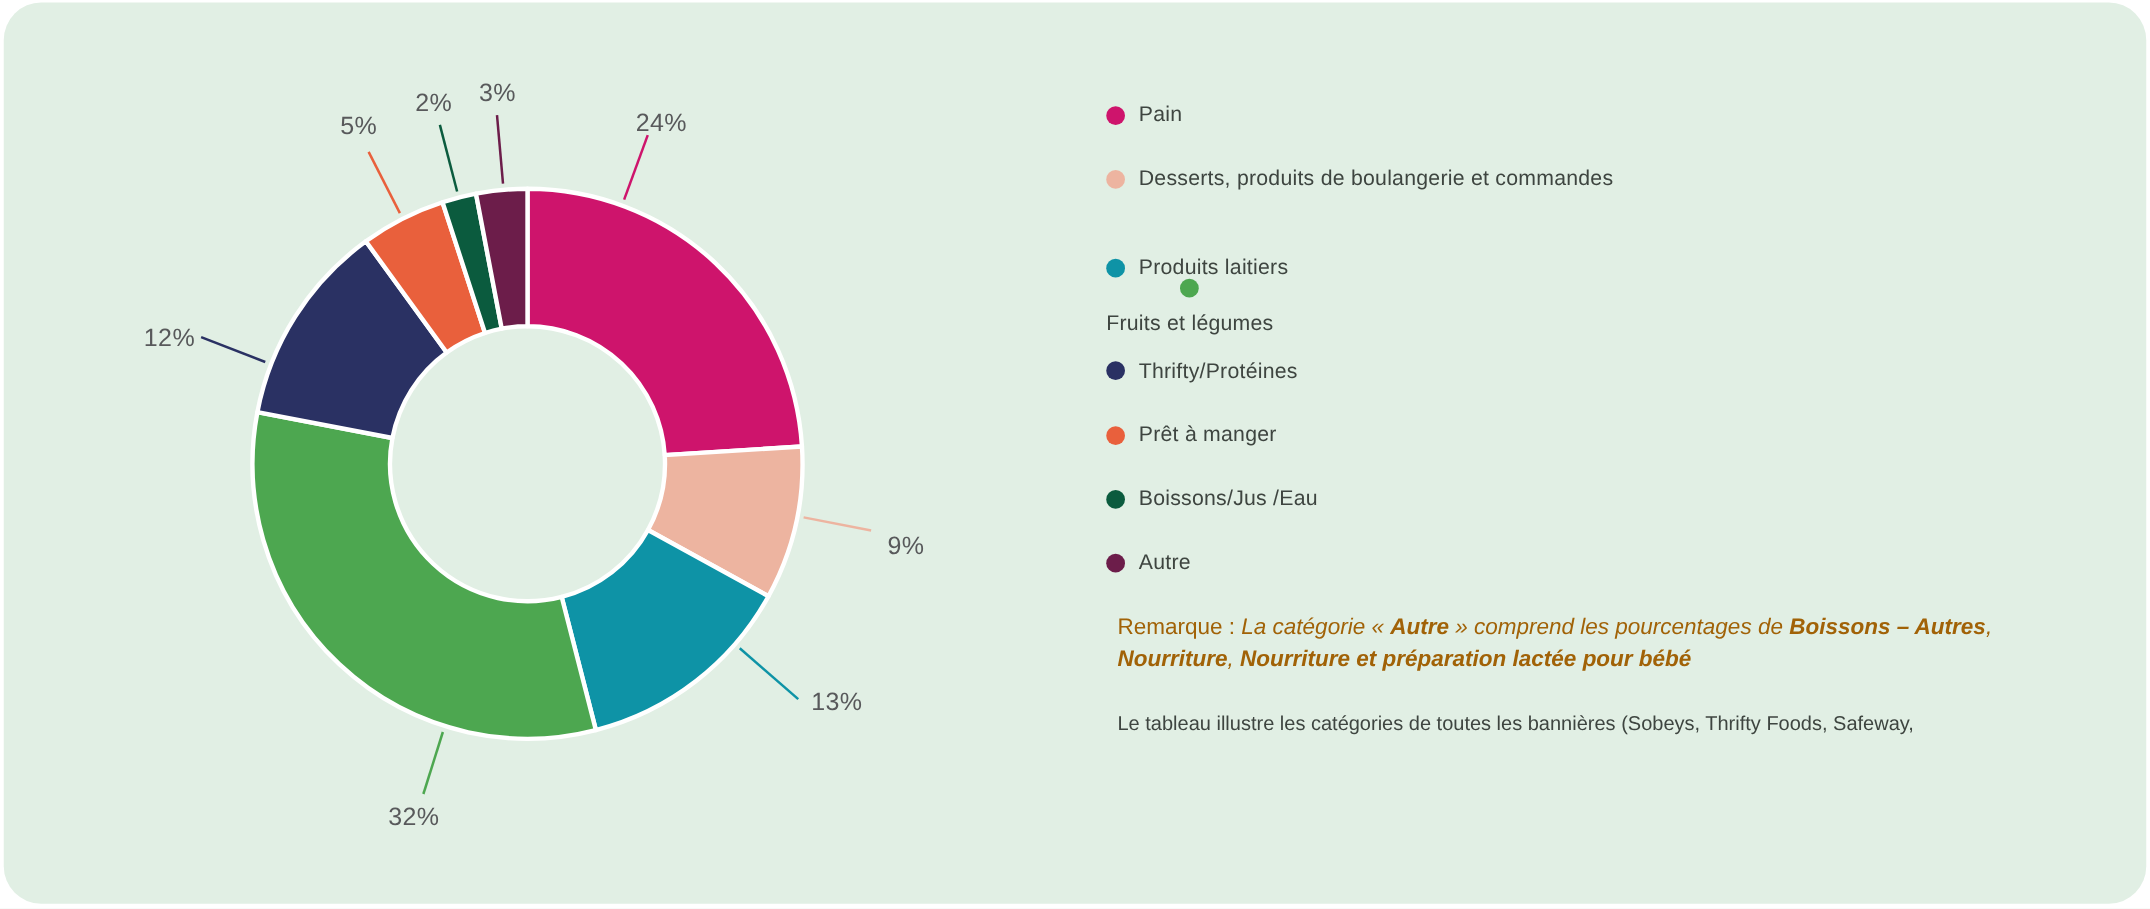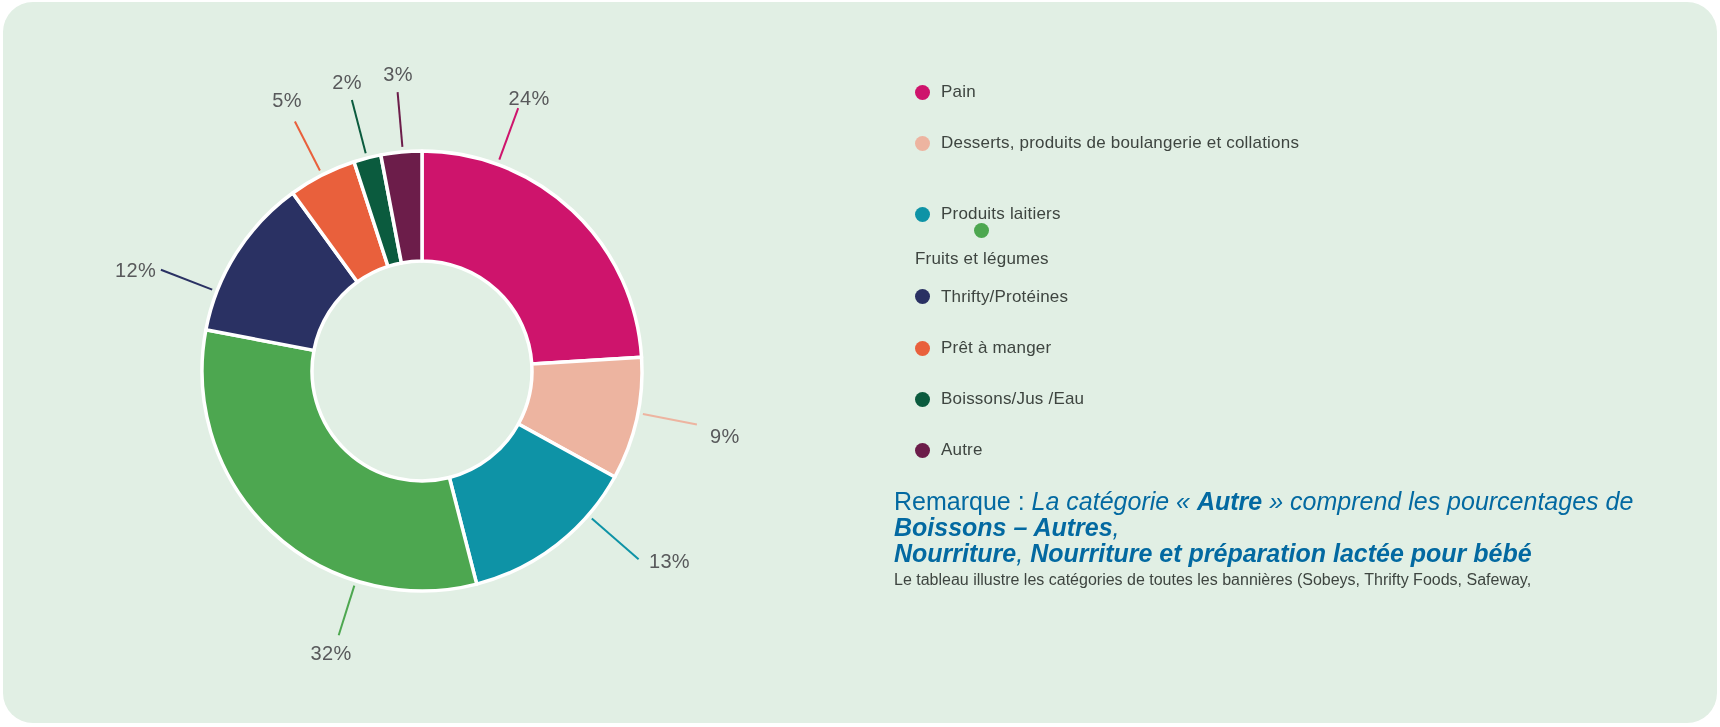--- a/index.html
+++ b/index.html
@@ -9,30 +9,30 @@
   }
   .card{
     position:absolute;left:3px;top:2px;width:1714px;height:721px;
     background:#E1EFE4;border-radius:30px;
   }
   #donut-svg{position:absolute;left:0;top:0;}
   .pct-label{
     font-size:20px;fill:#58595B;letter-spacing:0.3px;
     font-family:"Liberation Sans", sans-serif;
   }
-  .legend{position:absolute;left:915px;top:0;width:560px;height:480px;}
+  .legend{position:absolute;left:885px;top:0;width:560px;height:480px;}
   .legend-item{
     position:absolute;left:0;display:flex;align-items:center;gap:11px;
     transform:translateY(-50%);white-space:nowrap;
   }
   .legend-dot{width:15px;height:15px;border-radius:50%;flex:0 0 auto;}
   .legend-label{font-size:17px;color:#3E4540;letter-spacing:0.2px;}
   .note{
     position:absolute;left:894px;top:488px;width:740px;
-    font-size:25px;line-height:26px;color:#0369a1;
+    font-size:18px;line-height:26px;color:#a16207;
   }
   .para{
     position:absolute;left:894px;top:567px;width:750px;
     font-size:16px;line-height:25.3px;color:#3E4540;
   }
   .seg-regular{font-style:normal;font-weight:400;}
   .seg-italic{font-style:italic;font-weight:400;}
   .seg-bold-italic{font-style:italic;font-weight:700;}
 </style>
 </head>
@@ -67,21 +67,21 @@
     <text x="398" y="81" text-anchor="middle" class="pct-label">3%</text>
   </svg>
 
 <div class="legend" id="legend">
     <div class="legend-item" style="top: 92px;">
       <span class="legend-dot" style="background: rgb(206, 20, 108);"></span>
       <span class="legend-label">Pain</span>
     </div>
     <div class="legend-item" style="top: 143.2px;">
       <span class="legend-dot" style="background: rgb(237, 180, 160);"></span>
-      <span class="legend-label">Desserts, produits de boulangerie et collations</span>
+      <span class="legend-label">Desserts, produits de boulangerie et commandes</span>
     </div>
     <div class="legend-item" style="top: 194.4px; margin-top: 20px;">
       <span class="legend-dot" style="background: rgb(14, 147, 166);"></span>
       <span class="legend-label">Produits laitiers</span>
     </div>
     <div class="legend-item" style="top: 245.6px; flex-direction: column;">
       <span class="legend-dot" style="background: rgb(77, 167, 80);"></span>
       <span class="legend-label">Fruits et légumes</span>
     </div>
     <div class="legend-item" style="top: 296.8px;">

